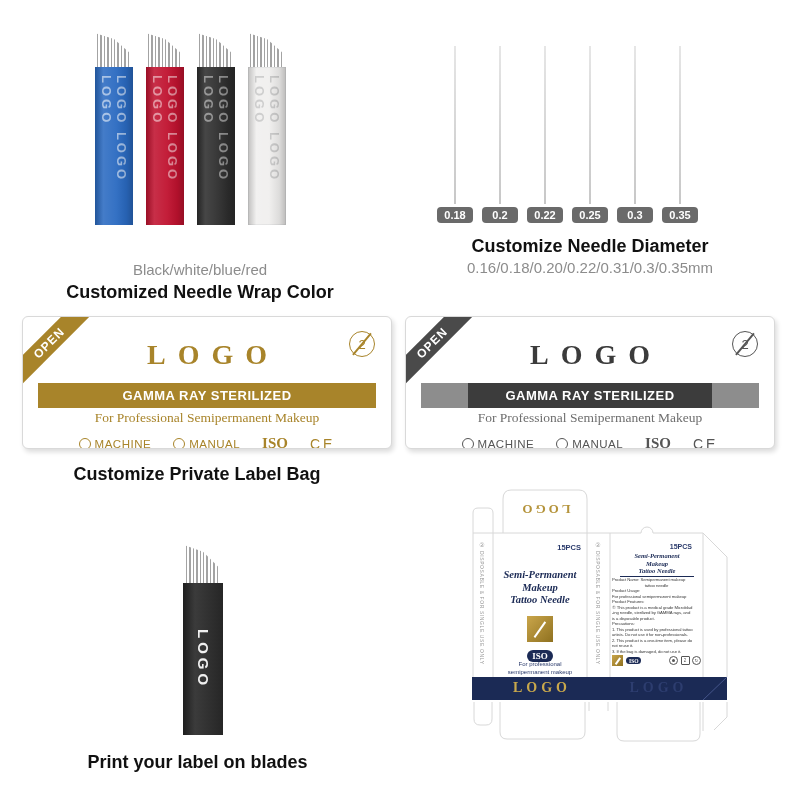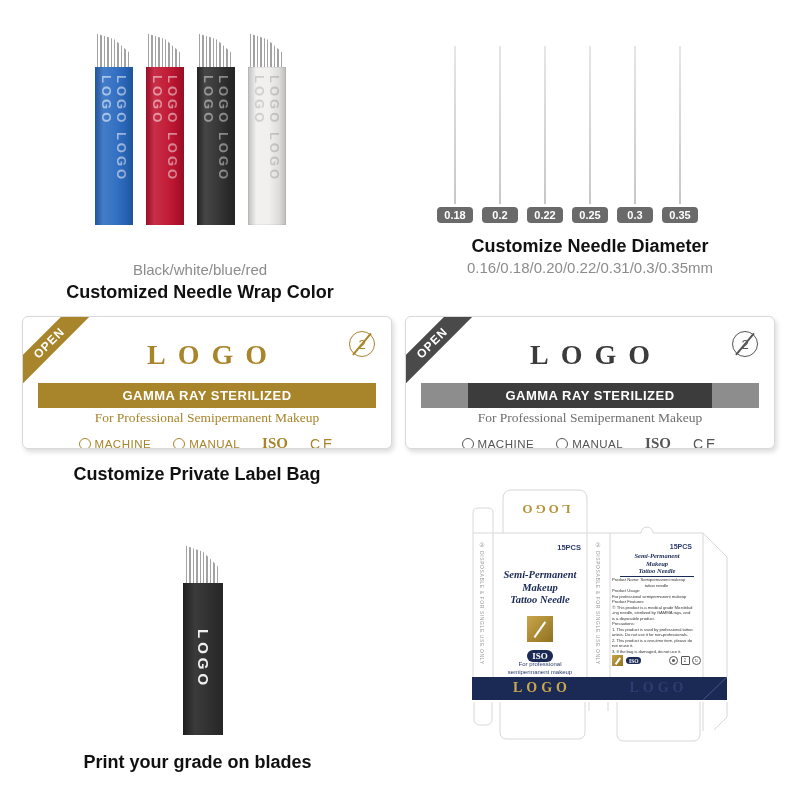--- a/index.html
+++ b/index.html
@@ -226,21 +226,21 @@
     </div>
   </div>
   <div class="cap cap3">Customize Private Label Bag</div>
 
   <div class="blade">
     <div class="bristles"></div>
     <div class="blade-body">
       <span class="blade-logo">LOGO</span>
     </div>
   </div>
-  <div class="cap cap4">Print your grade on blades</div>
+  <div class="cap cap4">Print your label on blades</div>
 
   <div class="box">
     <div class="box-band"></div>
 
     <svg viewBox="0 0 320 266">
       <g stroke="#d8d8d8" stroke-width="1" fill="none">
         <path d="M3,47 V27 Q3,22 8,22 H18 Q23,22 23,27 V47"></path>
         <path d="M3,47 V191 M23,47 V191"></path>
         <path d="M33,47 V13 Q33,4 41,4 H109 Q117,4 117,13 V47"></path>
         <path d="M3,47 H171 A6,6 0 0 1 183,47 H233"></path>

